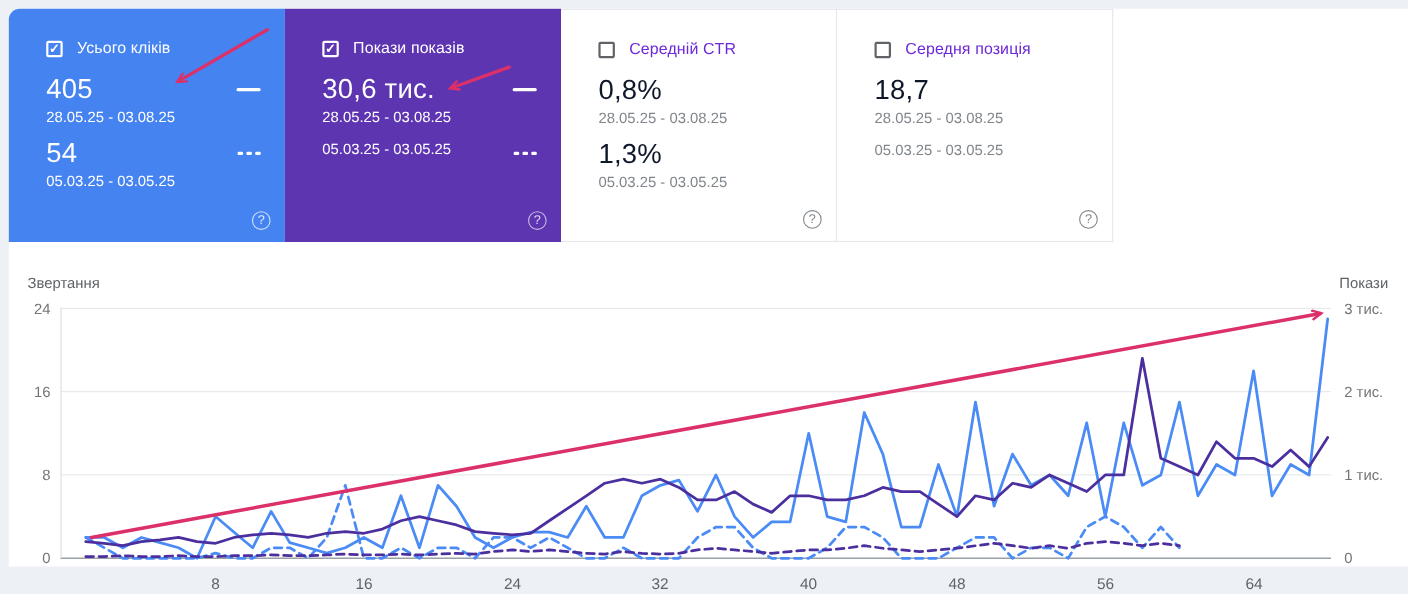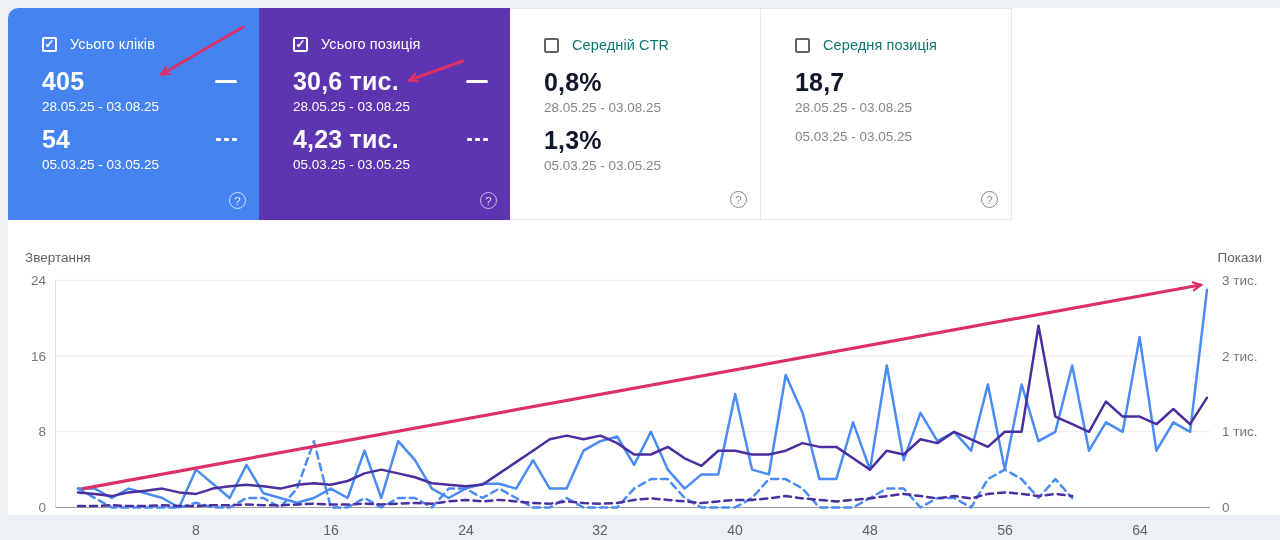--- a/index.html
+++ b/index.html
@@ -10,25 +10,25 @@
   .cards { position:absolute; left:8px; top:8px; display:flex; z-index:2; }
   .card { width:251px; height:212px; position:relative; padding:26px 0 0 34px; }
   .card.c-blue { border-top-left-radius:10px; }
   .card.c-white { background:#ffffff; border-top:1px solid #e4e7eb; border-right:1px solid #e4e7eb; border-bottom:1px solid #e4e7eb; }
   .card-head { display:flex; align-items:center; gap:13px; height:20px; }
   .cbx { width:15px; height:15px; border-radius:2px; display:flex; align-items:center; justify-content:center; font-size:12px; line-height:1; flex:0 0 auto; }
   .cbx.on { border:2px solid #ffffff; color:#ffffff; font-weight:bold; }
   .cbx.off { border:2px solid #5f6368; color:transparent; }
   .card-title { font-size:14.5px; letter-spacing:.1px; }
   .c-blue .card-title, .c-purple .card-title { color:#ffffff; }
-  .c-white .card-title { color:#0f766e; }
+  .c-white .card-title { color:#6d28d9; }
   .metric-row { display:flex; justify-content:space-between; padding-right:22px; }
   .metric-row.first { margin-top:13px; }
   .metric-row.second { margin-top:11px; }
-  .mval { font-size:25px; font-weight:bold; letter-spacing:.2px; }
+  .mval { font-size:25px; font-weight:normal; letter-spacing:.2px; }
   .mdate { font-size:13.5px; margin-top:3px; }
   .c-blue .mval, .c-purple .mval, .c-blue .mdate, .c-purple .mdate { color:#ffffff; }
   .c-white .mval { color:#0f172a; }
   .c-white .mdate { color:#80868b; }
   .li-solid { width:22px; height:3px; background:#ffffff; border-radius:2px; margin-top:13px; }
   .li-dashed { display:flex; gap:3px; margin-top:13px; }
   .li-dashed i { width:5px; height:3px; background:#ffffff; border-radius:1px; }
   .help { position:absolute; right:13px; bottom:11px; width:17px; height:17px; border-radius:50%; font-size:11.5px; display:flex; align-items:center; justify-content:center; cursor:pointer; }
   .c-blue .help { border:1.5px solid rgba(255,255,255,.75); color:rgba(255,255,255,.85); }
   .c-purple .help { border:1.5px solid rgba(255,255,255,.65); color:rgba(255,255,255,.8); }
@@ -72,32 +72,31 @@
             <i></i>
             <i></i>
           </span>
       </div>
       <div class="help">?</div>
     </div>
 
     <div class="card c-purple" style="background: rgb(94, 53, 177);">
       <div class="card-head">
         <span class="cbx on">✓</span>
-        <span class="card-title">Усього позиція</span>
+        <span class="card-title">Покази показів</span>
       </div>
       <div class="metric-row first">
         <div>
           <div class="mval">30,6 тис.</div>
           <div class="mdate">28.05.25 - 03.08.25</div>
         </div>
         <span class="li-solid"></span>
       </div>
       <div class="metric-row second">
         <div>
-          <div class="mval">4,23 тис.</div>
           <div class="mdate">05.03.25 - 03.05.25</div>
         </div>
         <span class="li-dashed">
             <i></i>
             <i></i>
             <i></i>
           </span>
       </div>
       <div class="help">?</div>
     </div>

